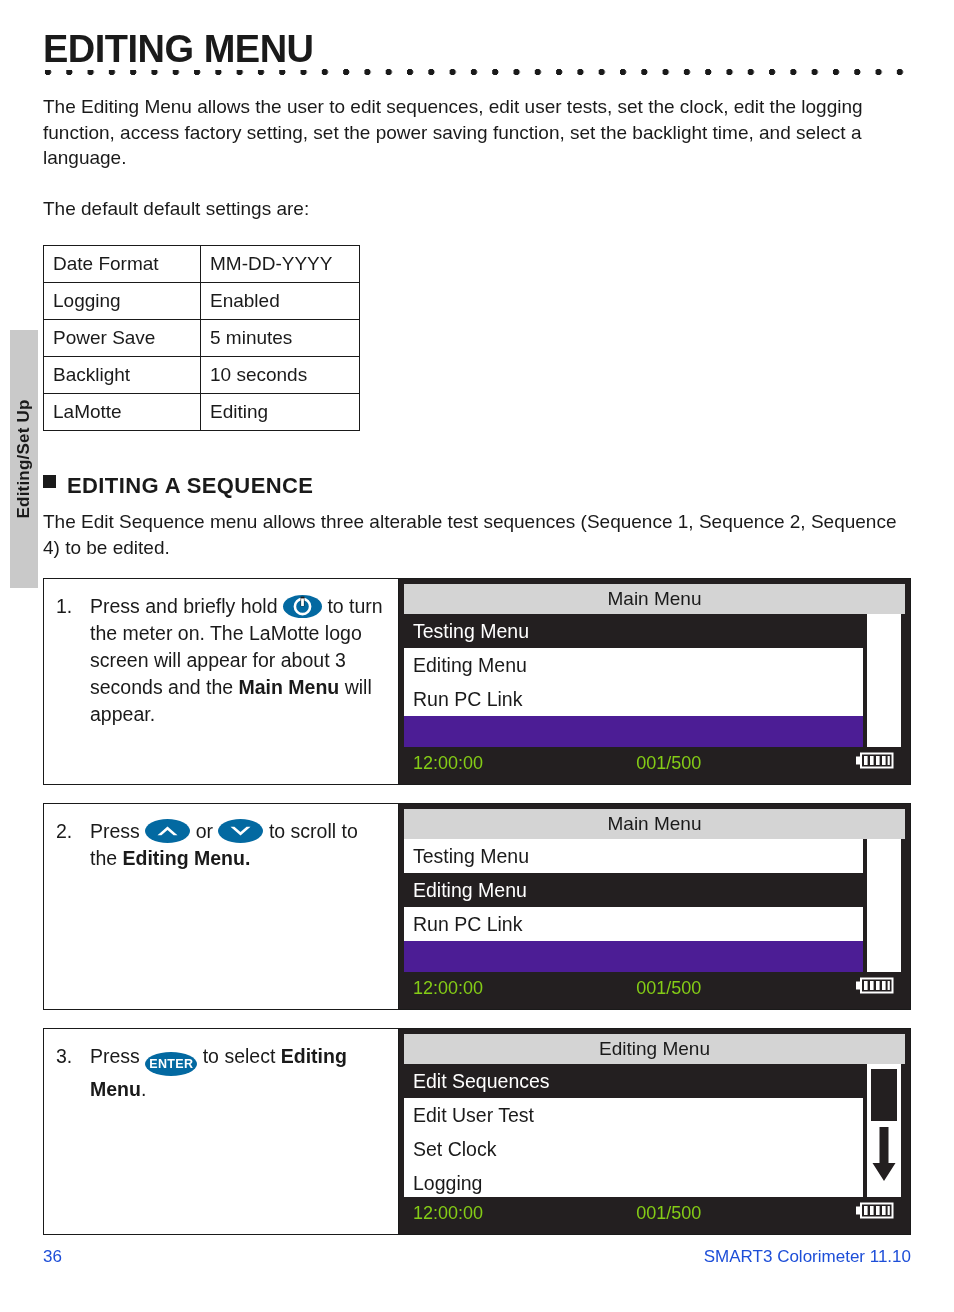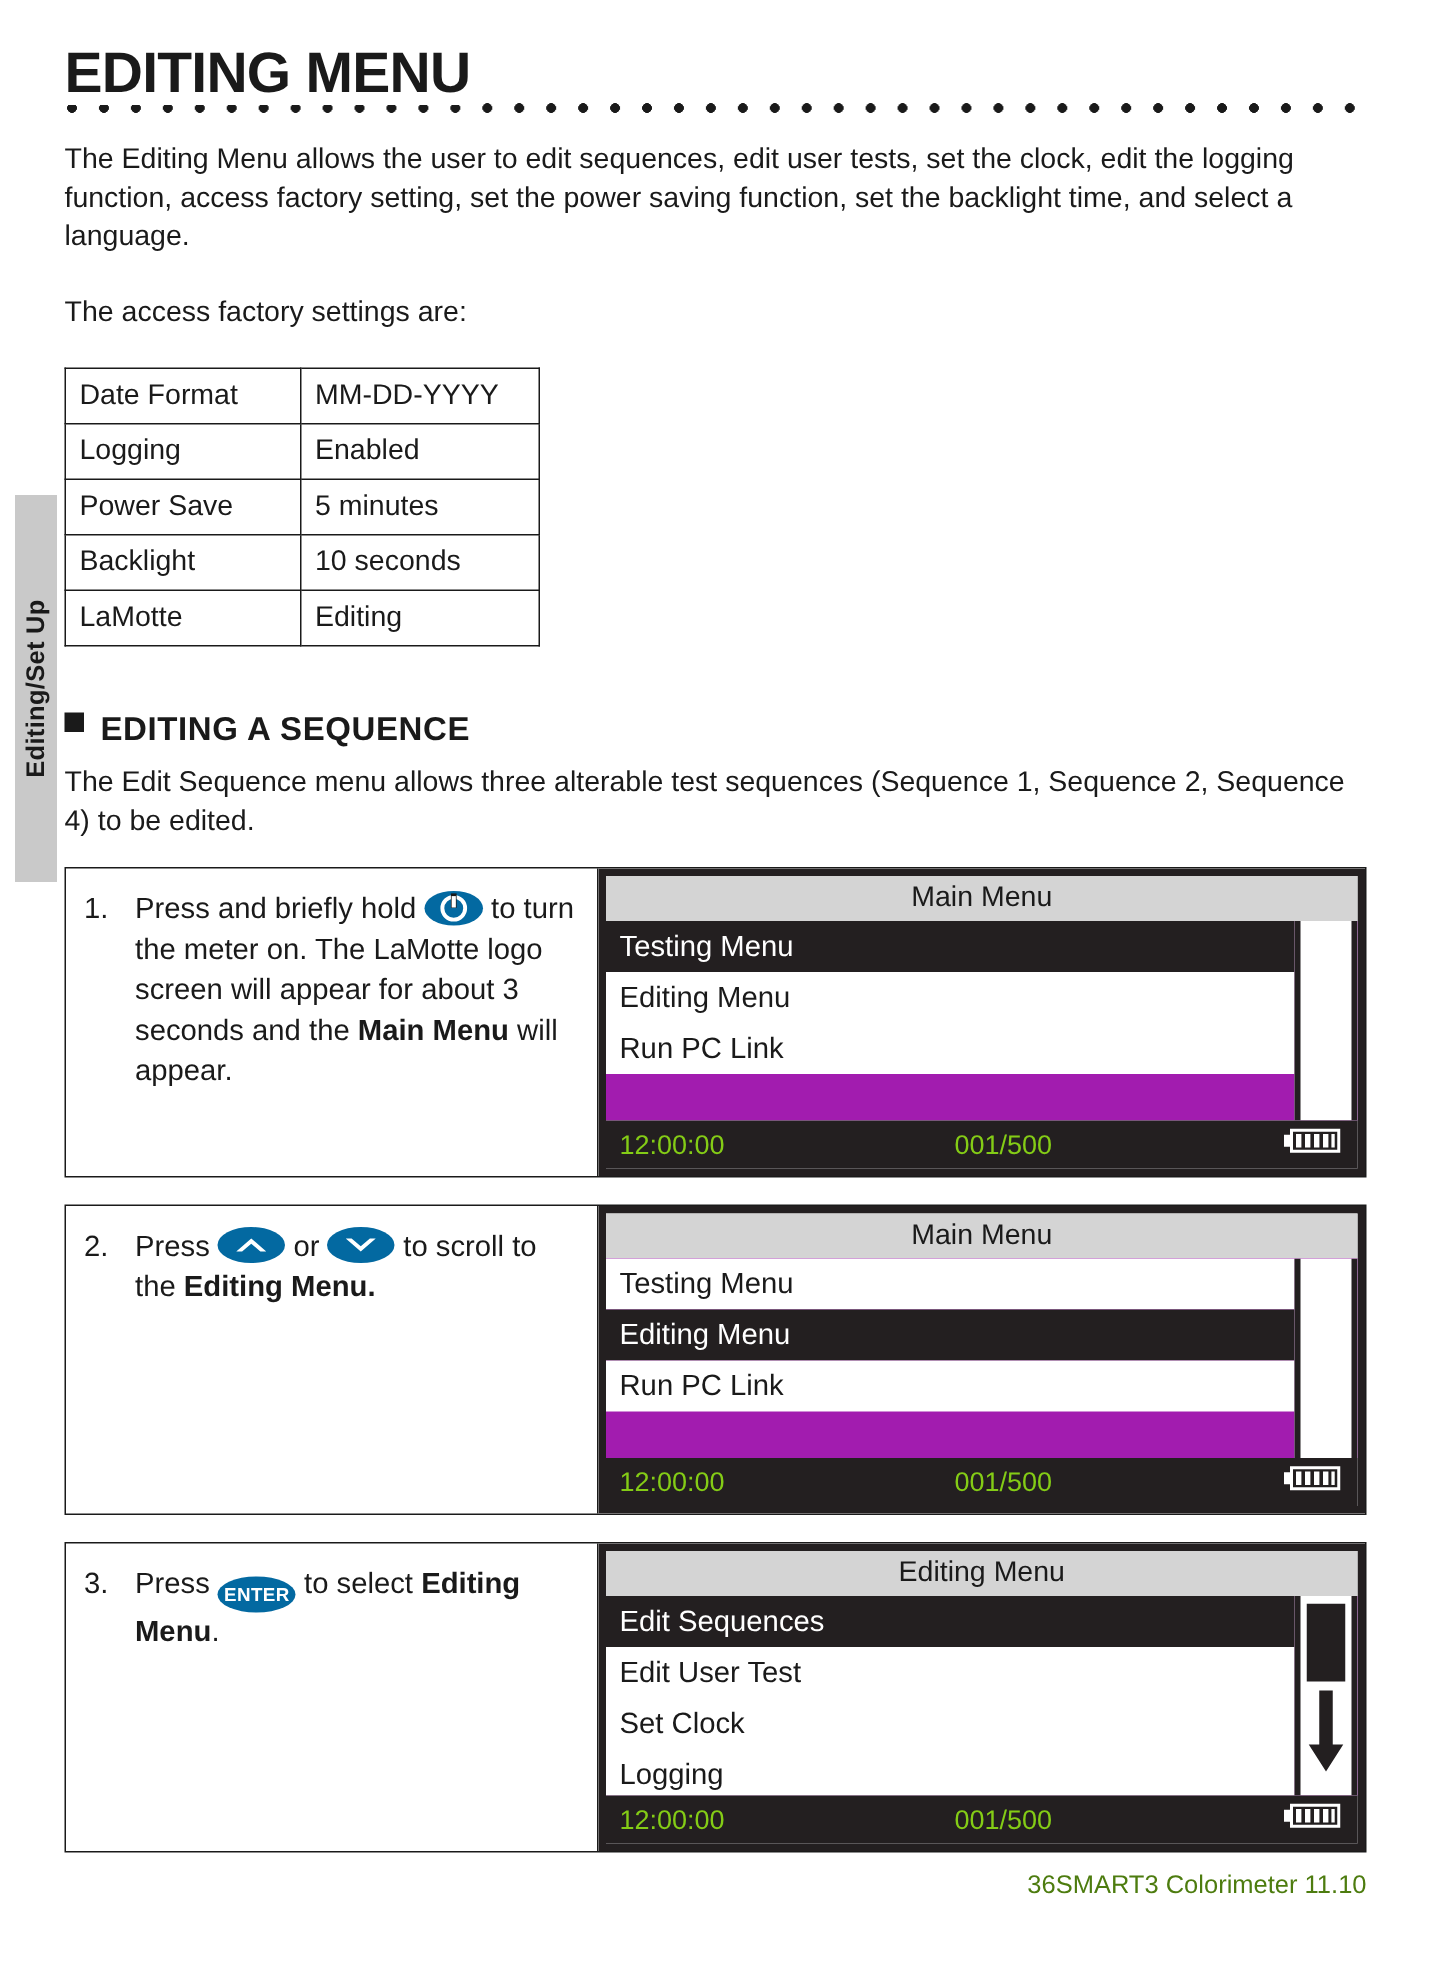--- a/index.html
+++ b/index.html
@@ -190,21 +190,21 @@
     font-size: 19px;
     line-height: 30px;
     height: 30px;
     text-align: center;
     flex: 0 0 auto;
   }
   .lcd-body {
     flex: 1 1 auto;
     display: flex;
     position: relative;
-    background: #a21caf;
+    background: #4c1d95;
     overflow: hidden;
   }
   .lcd-list {
     flex: 1 1 auto;
     min-width: 0;
   }
   .lcd-item {
     font-size: 19.5px;
     line-height: 34px;
     height: 34px;
@@ -243,41 +243,41 @@
   .lcd-count { position: absolute; left: 50%; transform: translateX(-28%); }
   .lcd-batt { position: absolute; right: 11px; top: 50%; transform: translateY(-50%); display: block; }
 
   
   .footer {
     position: absolute;
     left: 43px;
     right: 43px;
     top: 1247px;
     display: flex;
-    justify-content: flex-end;
+    justify-content: space-between;
     font-size: 17px;
-    color: #4d7c0f;
+    color: #1d4ed8;
   }
 </style>
 </head>
 <body>
 
 <div class="side-tab">
   <span class="side-tab-label">Editing/Set Up</span>
 </div>
 
 <div class="page">
 
   <div class="title-row">
     <h1 class="page-title">EDITING MENU</h1>
     <div class="dot-rule"></div>
   </div>
 
   <p class="body-text">The Editing Menu allows the user to edit sequences, edit user tests, set the clock, edit the logging function, access factory setting, set the power saving function, set the backlight time, and select a language.</p>
-  <p class="body-text gap">The access factory settings are:</p>
+  <p class="body-text gap">The default default settings are:</p>
 
   <table class="settings">
     <tbody>
       <tr>
         <td class="k">Date Format</td>
         <td class="v">MM-DD-YYYY</td>
       </tr>
       <tr>
         <td class="k">Logging</td>
         <td class="v">Enabled</td>

